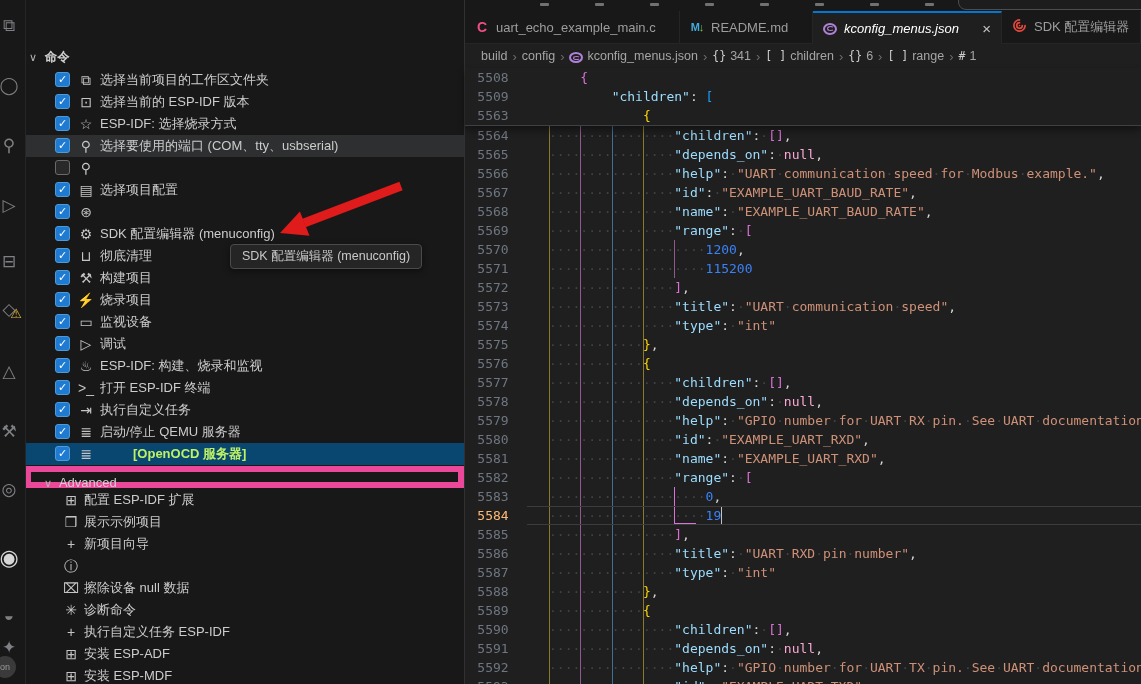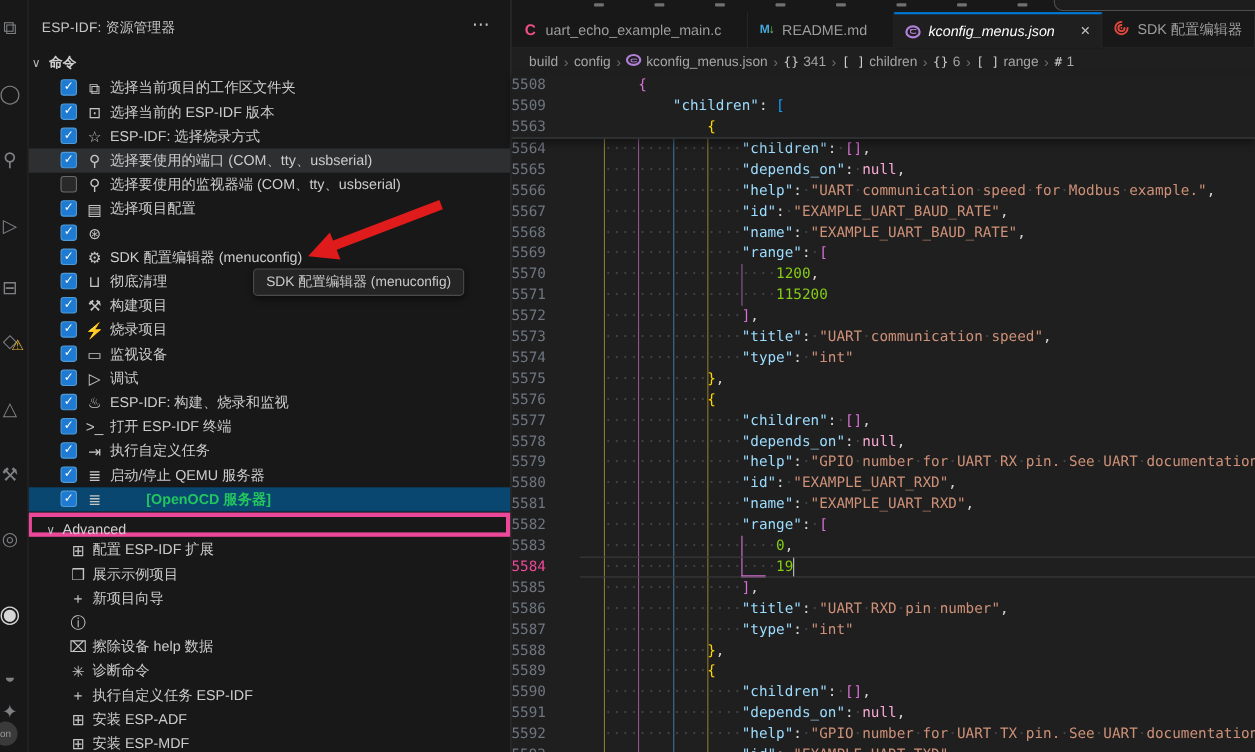--- a/index.html
+++ b/index.html
@@ -17,26 +17,26 @@
 
   
   .sidebar{position:absolute;left:25px;top:0;width:440px;height:684px;background:#181818;
         border-right:1px solid #313131;overflow:hidden;font-size:13px;z-index:3;box-sizing:border-box;}
   .sb-head{position:absolute;top:14px;left:0;right:0;height:24px;}
   .sb-title{position:absolute;left:13px;top:3px;font-size:12.5px;color:#c5c5c5;letter-spacing:.2px;}
   .sb-more{position:absolute;left:404px;top:-2px;color:#c5c5c5;font-size:16px;cursor:pointer;letter-spacing:1px;}
   .sect{position:absolute;left:0;right:0;height:22px;line-height:22px;color:#cfcfcf;}
   .sect .chev{display:inline-block;width:16px;text-align:center;color:#b5b5b5;font-size:11px;}
   .sect b{font-weight:700;font-size:12.5px;}
-  .sect.adv{border:4px solid #ec4899;box-sizing:border-box;font-size:13px;}
+  .sect.adv{border:6px solid #ec4899;box-sizing:border-box;font-size:13px;}
   .rowlist{position:absolute;left:0;right:0;}
   .item{position:relative;height:22px;line-height:22px;white-space:nowrap;cursor:pointer;}
   .item.hover{background:#2d2f30;}
   .item.selected{background:#094771;}
-  .item.selected .lbl{color:#22c55e;font-weight:700;padding-left:33px;}
+  .item.selected .lbl{color:#bef264;font-weight:700;padding-left:33px;}
   .cb{position:absolute;left:30px;top:3px;width:15px;height:15px;border-radius:3px;box-sizing:border-box;
       background:#1f7ad1;border:1px solid #4e9bd8;color:#fff;font-size:11px;line-height:13px;text-align:center;}
   .cb.off{background:#292929;border-color:#6a6a6a;color:transparent;}
   .item .icon{position:absolute;left:52px;top:0;width:18px;text-align:center;color:#c5c5c5;font-size:14px;}
   .item .lbl{position:absolute;left:75px;color:#cccccc;}
   .item.adv-item .icon{left:37px;}
   .item.adv-item .lbl{left:59px;}
 
   
   .editor{position:absolute;left:465px;top:0;width:676px;height:684px;background:#1f1f1f;}
@@ -56,35 +56,35 @@
   .ic.c{color:#ef4d87;font-size:14px;}
   .ic.md{color:#44a8dc;font-size:11px;letter-spacing:-1px;}
   .ic.md .dn{color:#7ac74f;}
   .ic.json{width:12px;height:12px;border:2px solid #b180d7;border-radius:50%;position:relative;box-sizing:border-box;}
   .ic.json::after{content:"";position:absolute;inset:1.5px;border:1.5px solid #b180d7;border-radius:50%;
        border-right-color:transparent;}
 
   
   .breadcrumb{position:absolute;left:0;top:44px;right:0;height:24px;display:flex;align-items:center;
        padding-left:16px;font-size:12.5px;color:#a5a5a5;white-space:nowrap;overflow:hidden;}
-  .breadcrumb .seg{display:flex;align-items:flex-start;gap:4px;cursor:pointer;}
+  .breadcrumb .seg{display:flex;align-items:flex-end;gap:4px;cursor:pointer;}
   .breadcrumb .sep{color:#6c6c6c;margin:0 5px;font-size:13px;}
   .breadcrumb .sym{color:#cdcdcd;font-family:"DejaVu Sans Mono",monospace;font-size:11.5px;}
   .breadcrumb .ic.json{width:11px;height:11px;}
 
   
   .mono{font-family:"DejaVu Sans Mono",monospace;font-size:13px;line-height:19px;}
   .sticky{position:absolute;left:0;top:68px;right:0;height:57px;background:#1f1f1f;z-index:3;
           border-bottom:1px solid #3e4043;box-shadow:0 4px 7px rgba(0,0,0,.4);}
   .codearea{position:absolute;left:0;top:126px;right:0;bottom:0;overflow:hidden;}
   .crow{position:relative;height:19px;white-space:pre;}
-  .crow .ln{position:absolute;left:0;top:0;width:56px;text-align:left;color:#6e7681;}
-  .crow.cur .ln{color:#ec4899;}
+  .crow .ln{position:absolute;left:0;top:0;width:56px;text-align:center;color:#6e7681;}
+  .crow.cur .ln{color:#fdba74;}
   .crow .tx{position:absolute;left:84px;top:0;}
-  .k{color:#9cdcfe}.s{color:#ce9178}.n{color:#84cc16}.u{color:#f9a8d4}.p{color:#d6d6d6}
+  .k{color:#9cdcfe}.s{color:#ce9178}.n{color:#3b82f6}.u{color:#f9a8d4}.p{color:#d6d6d6}
   .b1{color:#ffd602}.b2{color:#da70d6}.b3{color:#179fff}
   .ws{color:#404448;}
   .guide{position:absolute;width:1px;}
   .g1{background:#8a7a2e}.g2{background:#8f5a8f}.g3{background:#3f7093}.g4{background:#d973d9}
   .gfoot{position:absolute;height:2px;background:#d973d9;}
   .clb{position:absolute;left:62px;right:0;height:1px;background:#3c3c3c;}
   .cursor{position:absolute;width:1.5px;height:17px;background:#c2c2c2;}
 
   
   .tooltip{position:absolute;left:230px;top:244px;height:23px;line-height:23px;padding:0 11px;
@@ -108,24 +108,20 @@
       <span class="aicon" style="top: 420px;">⚒</span>
       <span class="aicon" style="top: 478px;">◎</span>
       <span class="aicon big" style="top: 546px;">◉</span>
       <span class="aicon" style="top: 604px;">◒</span>
       <span class="aicon" style="top: 636px;">✦</span>
       <span class="badge" style="top: 306px;">⚠</span>
       <span class="avatar" style="top: 656px;">on</span>
     </div>
 
   <div class="sidebar">
-    <div class="sb-head">
-      <span class="sb-title">ESP-IDF: 资源管理器</span>
-      <span class="sb-more">⋯</span>
-    </div>
     <div class="sect" style="top:46px;">
       <span class="chev">∨</span>
       <b>命令</b>
     </div>
     <div class="rowlist" id="cmd-list" style="top:69px;">
         <div class="item">
           <span class="cb">✓</span>
           <span class="icon">⧉</span>
           <span class="lbl">选择当前项目的工作区文件夹</span>
         </div>
@@ -140,21 +136,20 @@
           <span class="lbl">ESP-IDF: 选择烧录方式</span>
         </div>
         <div class="item hover">
           <span class="cb">✓</span>
           <span class="icon">⚲</span>
           <span class="lbl">选择要使用的端口 (COM、tty、usbserial)</span>
         </div>
         <div class="item">
           <span class="cb off"></span>
           <span class="icon">⚲</span>
-          <span class="lbl">选择要使用的监视器端 (COM、tty、usbserial)</span>
         </div>
         <div class="item">
           <span class="cb">✓</span>
           <span class="icon">▤</span>
           <span class="lbl">选择项目配置</span>
         </div>
         <div class="item">
           <span class="cb">✓</span>
           <span class="icon">⊛</span>
         </div>
@@ -229,21 +224,21 @@
         </div>
         <div class="item adv-item">
           <span class="icon">+</span>
           <span class="lbl">新项目向导</span>
         </div>
         <div class="item adv-item">
           <span class="icon">ⓘ</span>
         </div>
         <div class="item adv-item">
           <span class="icon">⌧</span>
-          <span class="lbl">擦除设备 help 数据</span>
+          <span class="lbl">擦除设备 null 数据</span>
         </div>
         <div class="item adv-item">
           <span class="icon">✳</span>
           <span class="lbl">诊断命令</span>
         </div>
         <div class="item adv-item">
           <span class="icon">+</span>
           <span class="lbl">执行自定义任务 ESP-IDF</span>
         </div>
         <div class="item adv-item">

